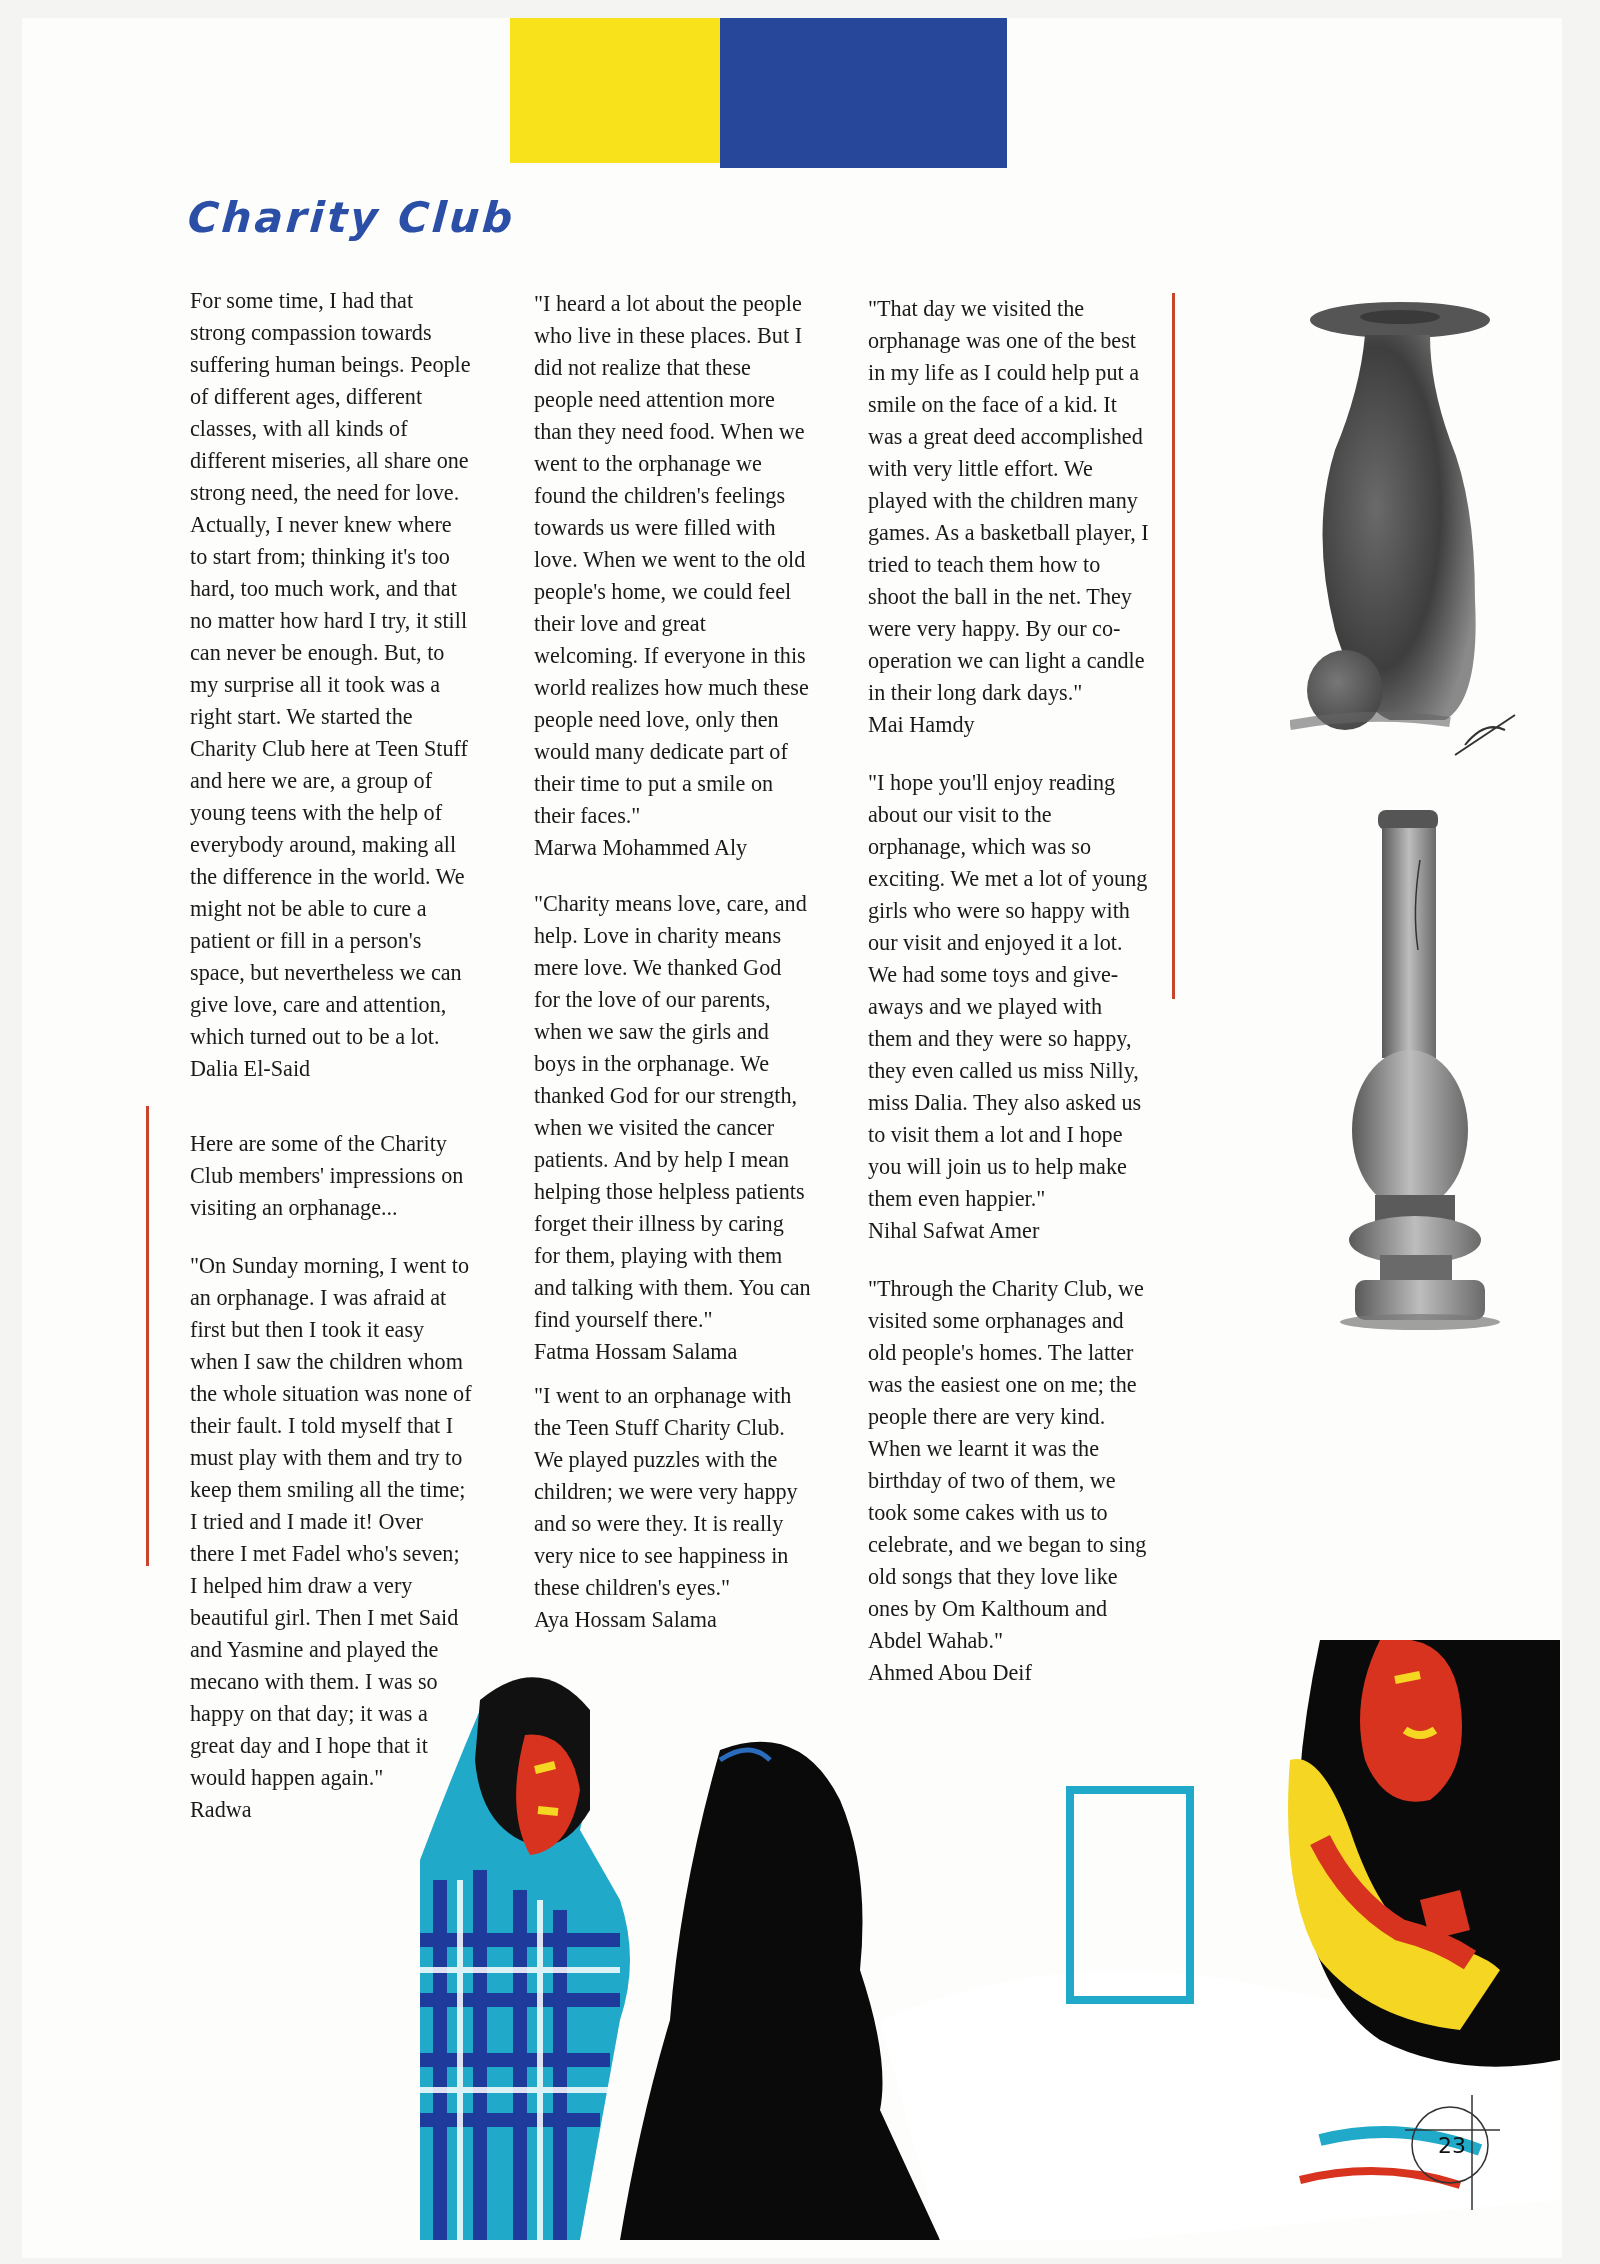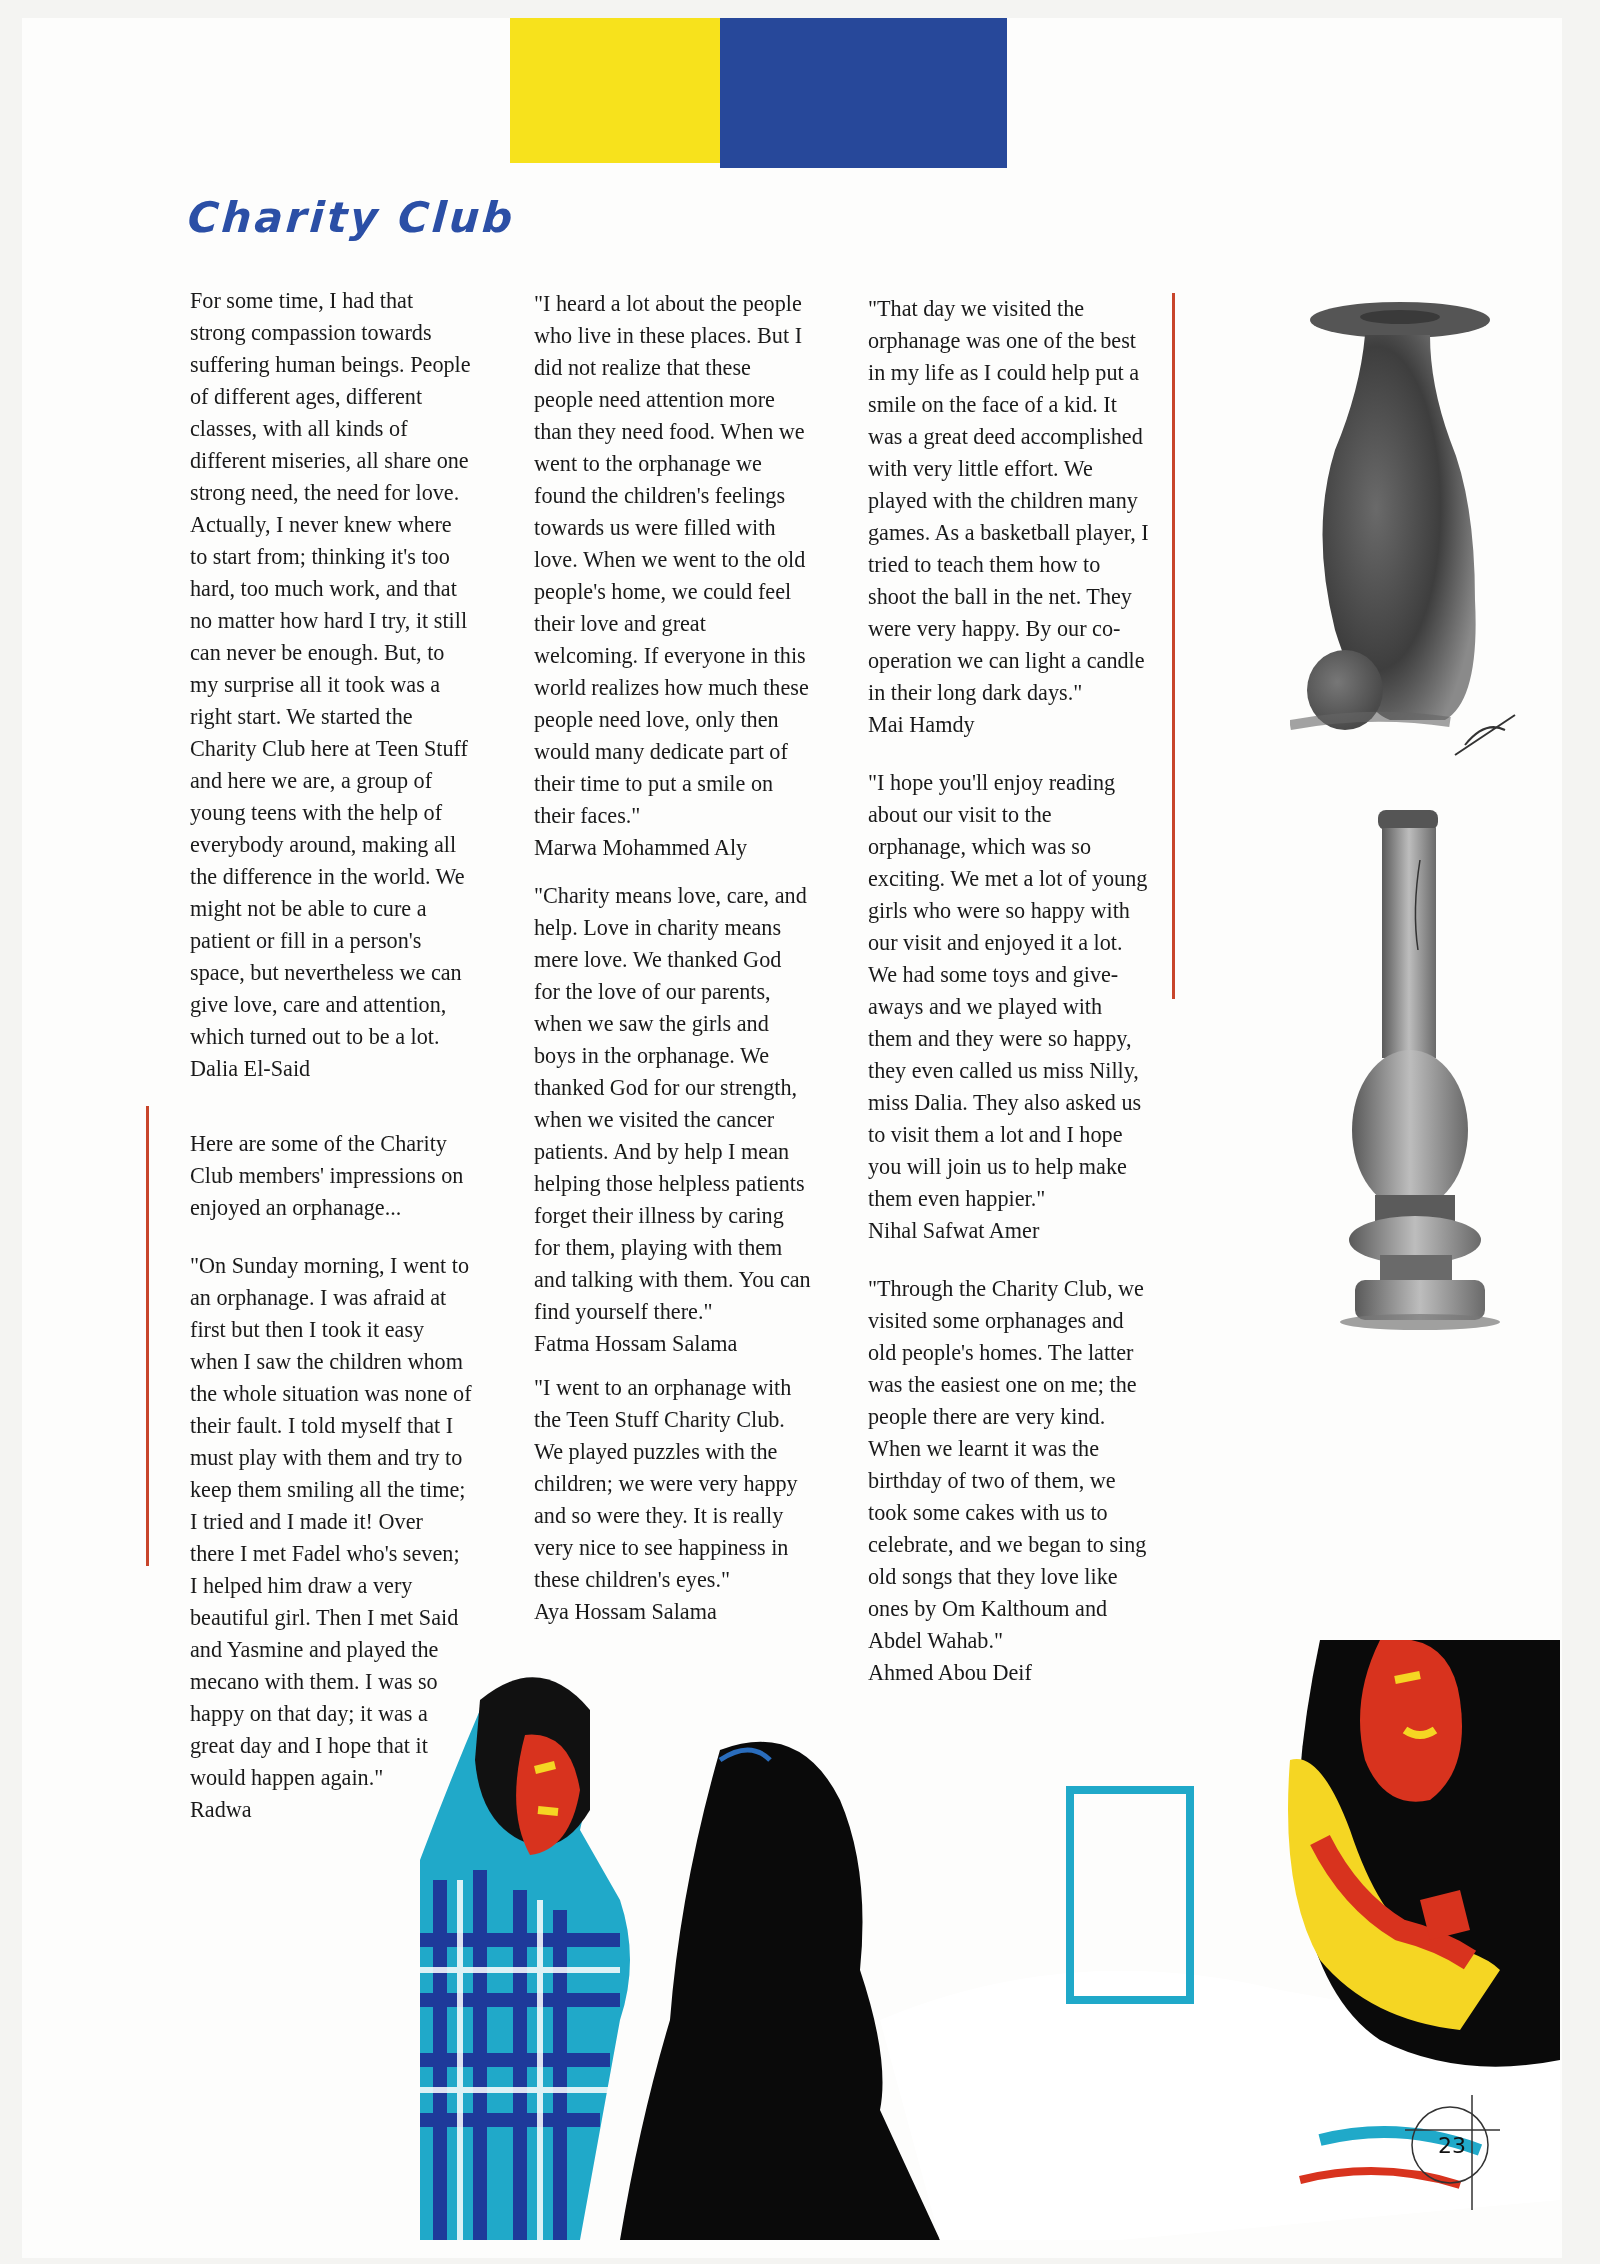--- a/index.html
+++ b/index.html
@@ -42,28 +42,28 @@
 <div class="page"></div>
 
 <div class="color-bar-yellow"></div>
 <div class="color-bar-blue"></div>
 
 <div class="title">Charity Club</div>
 
 <div class="col col1">
   <p>For some time, I had that strong compassion towards suffering human beings. People of different ages, different classes, with all kinds of different miseries, all share one strong need, the need for love. Actually, I never knew where to start from; thinking it's too hard, too much work, and that no matter how hard I try, it still can never be enough. But, to my surprise all it took was a right start. We started the Charity Club here at Teen Stuff and here we are, a group of young teens with the help of everybody around, making all the difference in the world. We might not be able to cure a patient or fill in a person's space, but nevertheless we can give love, care and attention, which turned out to be a lot.</p>
   <span class="sig" style="margin-top:-26px;margin-bottom:43px;">Dalia El-Said</span>
-  <p>Here are some of the Charity Club members' impressions on enjoyed an orphanage...</p>
+  <p>Here are some of the Charity Club members' impressions on visiting an orphanage...</p>
   <p style="margin-bottom:0">"On Sunday morning, I went to an orphanage. I was afraid at first but then I took it easy when I saw the children whom the whole situation was none of their fault. I told myself that I must play with them and try to keep them smiling all the time; I tried and I made it! Over there I met Fadel who's seven; I helped him draw a very beautiful girl. Then I met Said and Yasmine and played the mecano with them. I was so happy on that day; it was a great day and I hope that it would happen again."</p>
   <span class="sig" style="padding-right:30px">Radwa</span>
 </div>
 
 <div class="col col2">
   <p style="margin-bottom:0">"I heard a lot about the people who live in these places. But I did not realize that these people need attention more than they need food. When we went to the orphanage we found the children's feelings towards us were filled with love. When we went to the old people's home, we could feel their love and great welcoming. If everyone in this world realizes how much these people need love, only then would many dedicate part of their time to put a smile on their faces."</p>
-  <span class="sig" style="margin-bottom:16px">Marwa Mohammed Aly</span>
+  <span class="sig" style="margin-bottom:24px">Marwa Mohammed Aly</span>
   <p style="margin-bottom:0">"Charity means love, care, and help. Love in charity means mere love. We thanked God for the love of our parents, when we saw the girls and boys in the orphanage. We thanked God for our strength, when we visited the cancer patients. And by help I mean helping those helpless patients forget their illness by caring for them, playing with them and talking with them. You can find yourself there."</p>
   <span class="sig" style="margin-bottom:12px">Fatma Hossam Salama</span>
   <p style="margin-bottom:0">"I went to an orphanage with the Teen Stuff Charity Club. We played puzzles with the children; we were very happy and so were they. It is really very nice to see happiness in these children's eyes."</p>
   <span class="sig">Aya Hossam Salama</span>
 </div>
 
 <div class="col col3">
   <p style="margin-bottom:0">"That day we visited the orphanage was one of the best in my life as I could help put a smile on the face of a kid. It was a great deed accomplished with very little effort. We played with the children many games. As a basketball player, I tried to teach them how to shoot the ball in the net. They were very happy. By our co-operation we can light a candle in their long dark days."</p>
   <span class="sig" style="margin-bottom:26px">Mai Hamdy</span>
   <p style="margin-bottom:0">"I hope you'll enjoy reading about our visit to the orphanage, which was so exciting. We met a lot of young girls who were so happy with our visit and enjoyed it a lot. We had some toys and give-aways and we played with them and they were so happy, they even called us miss Nilly, miss Dalia. They also asked us to visit them a lot and I hope you will join us to help make them even happier."</p>

